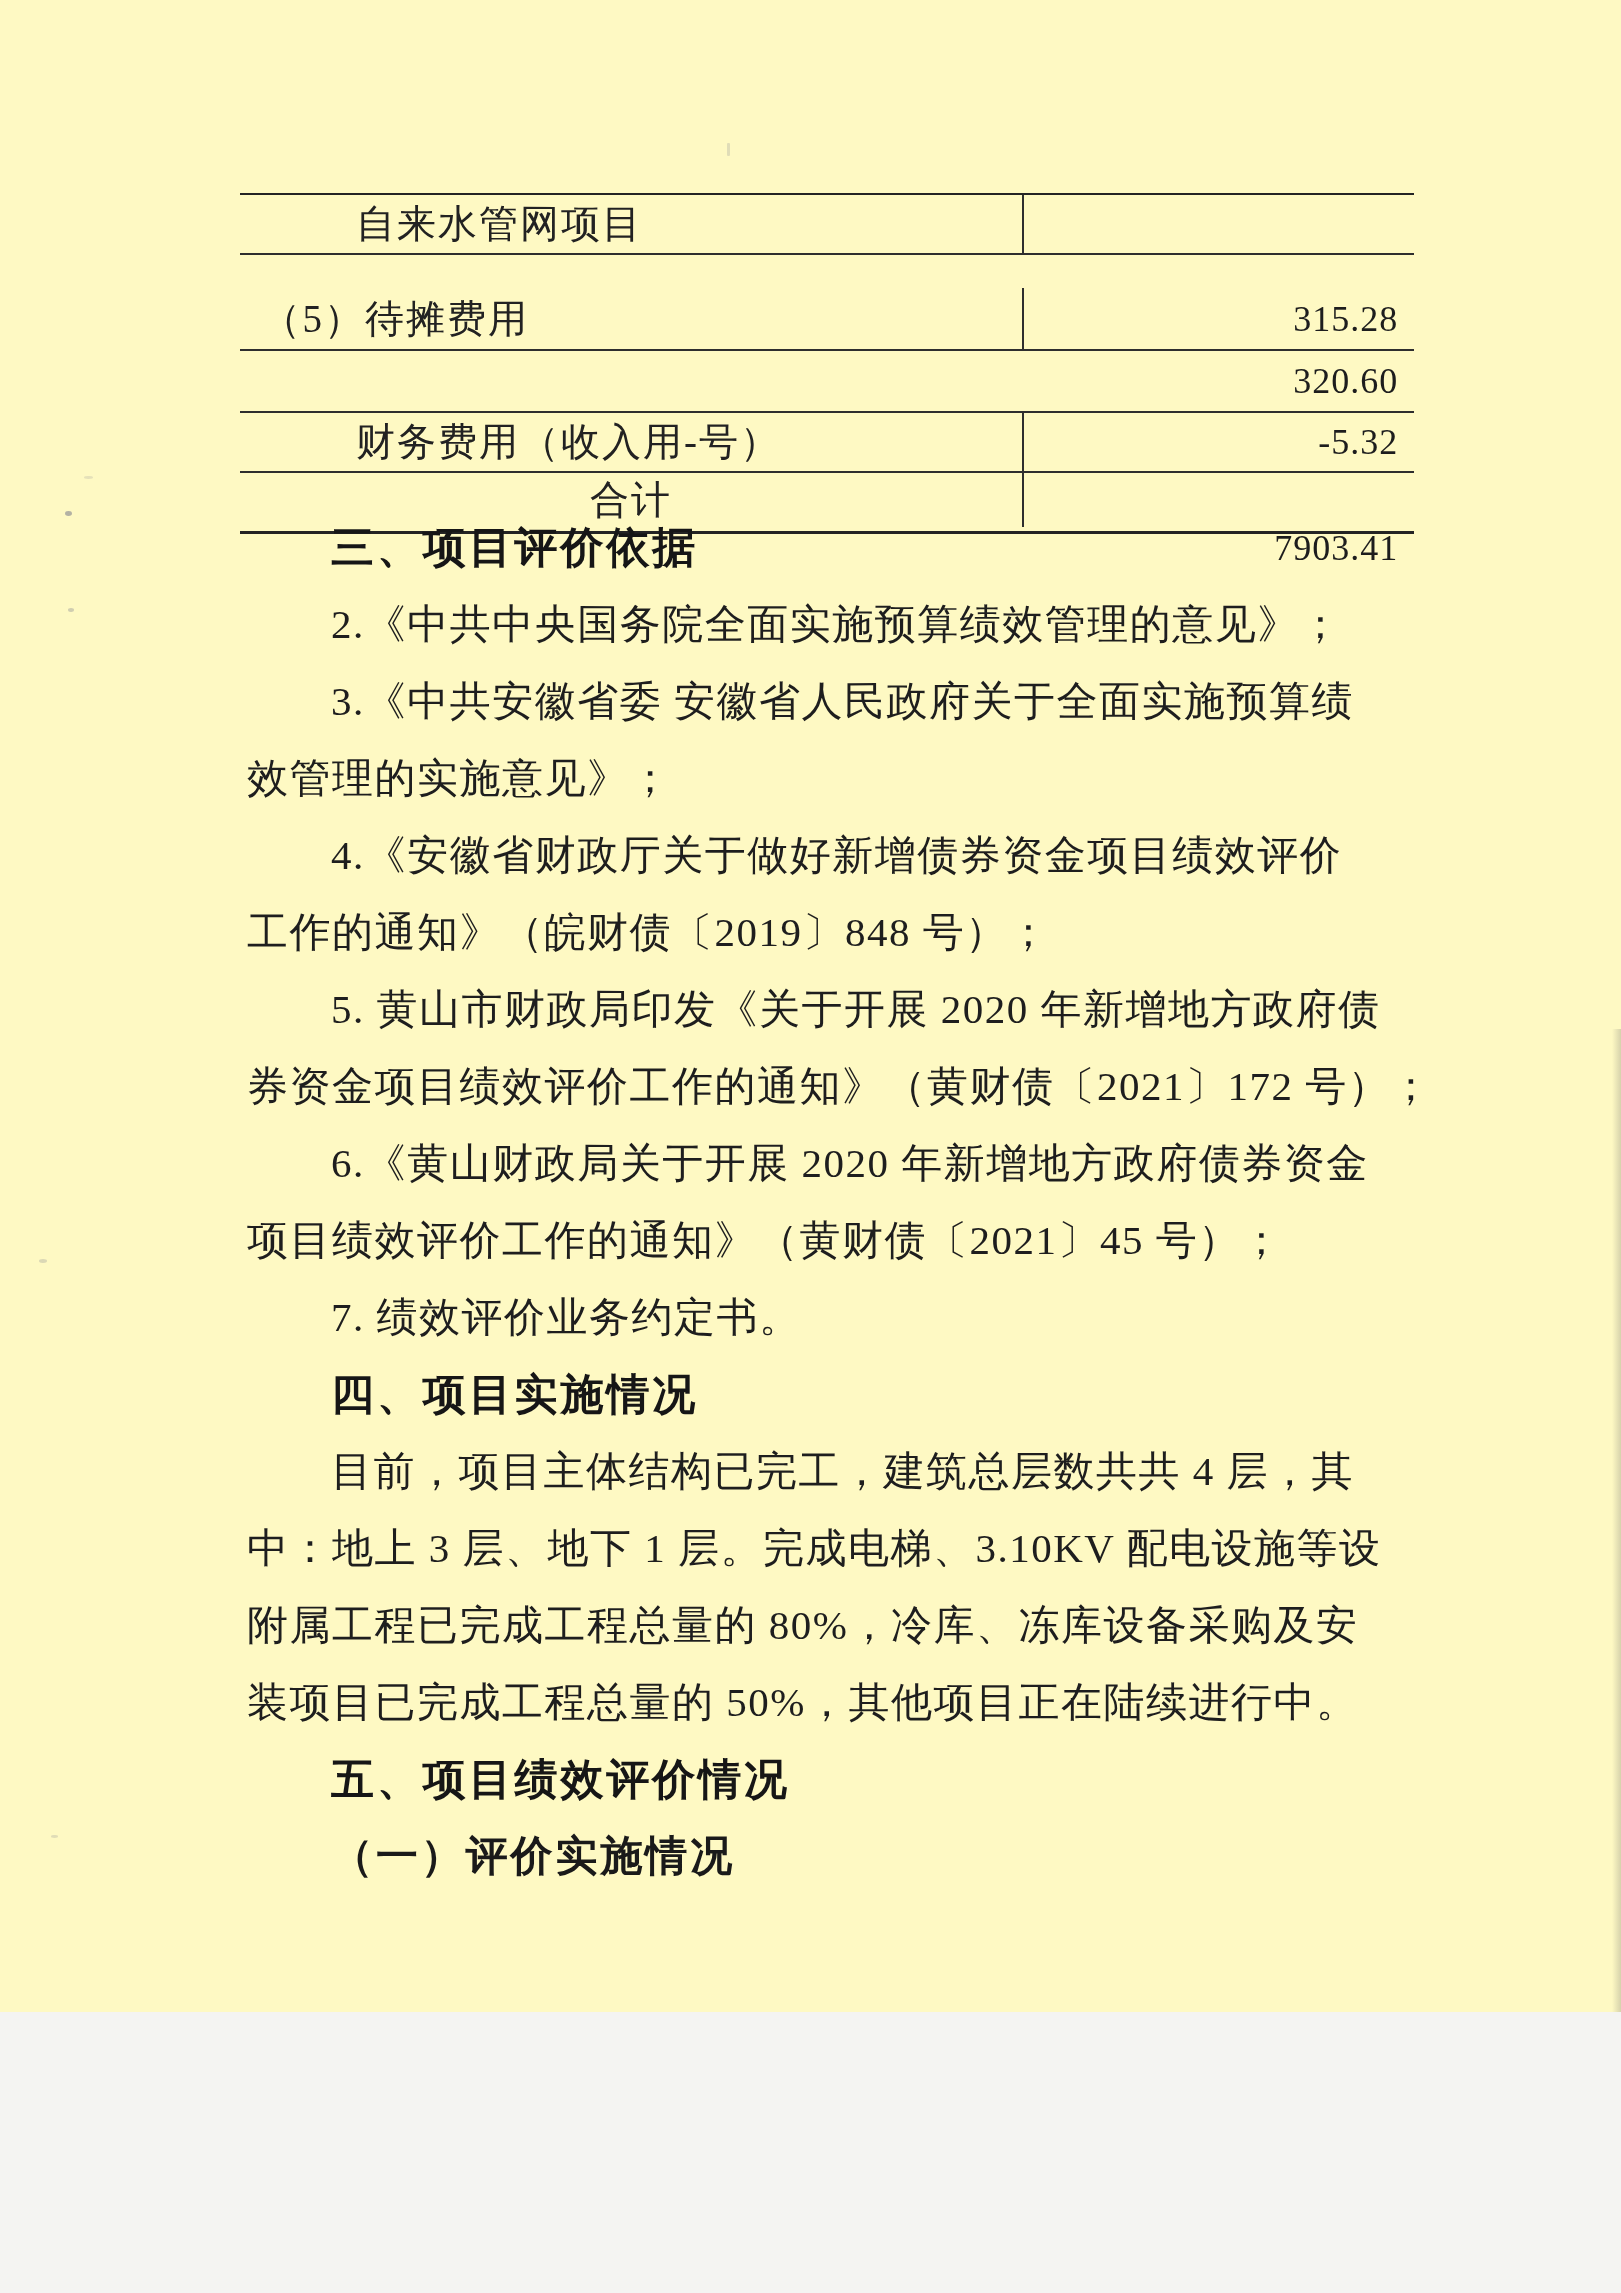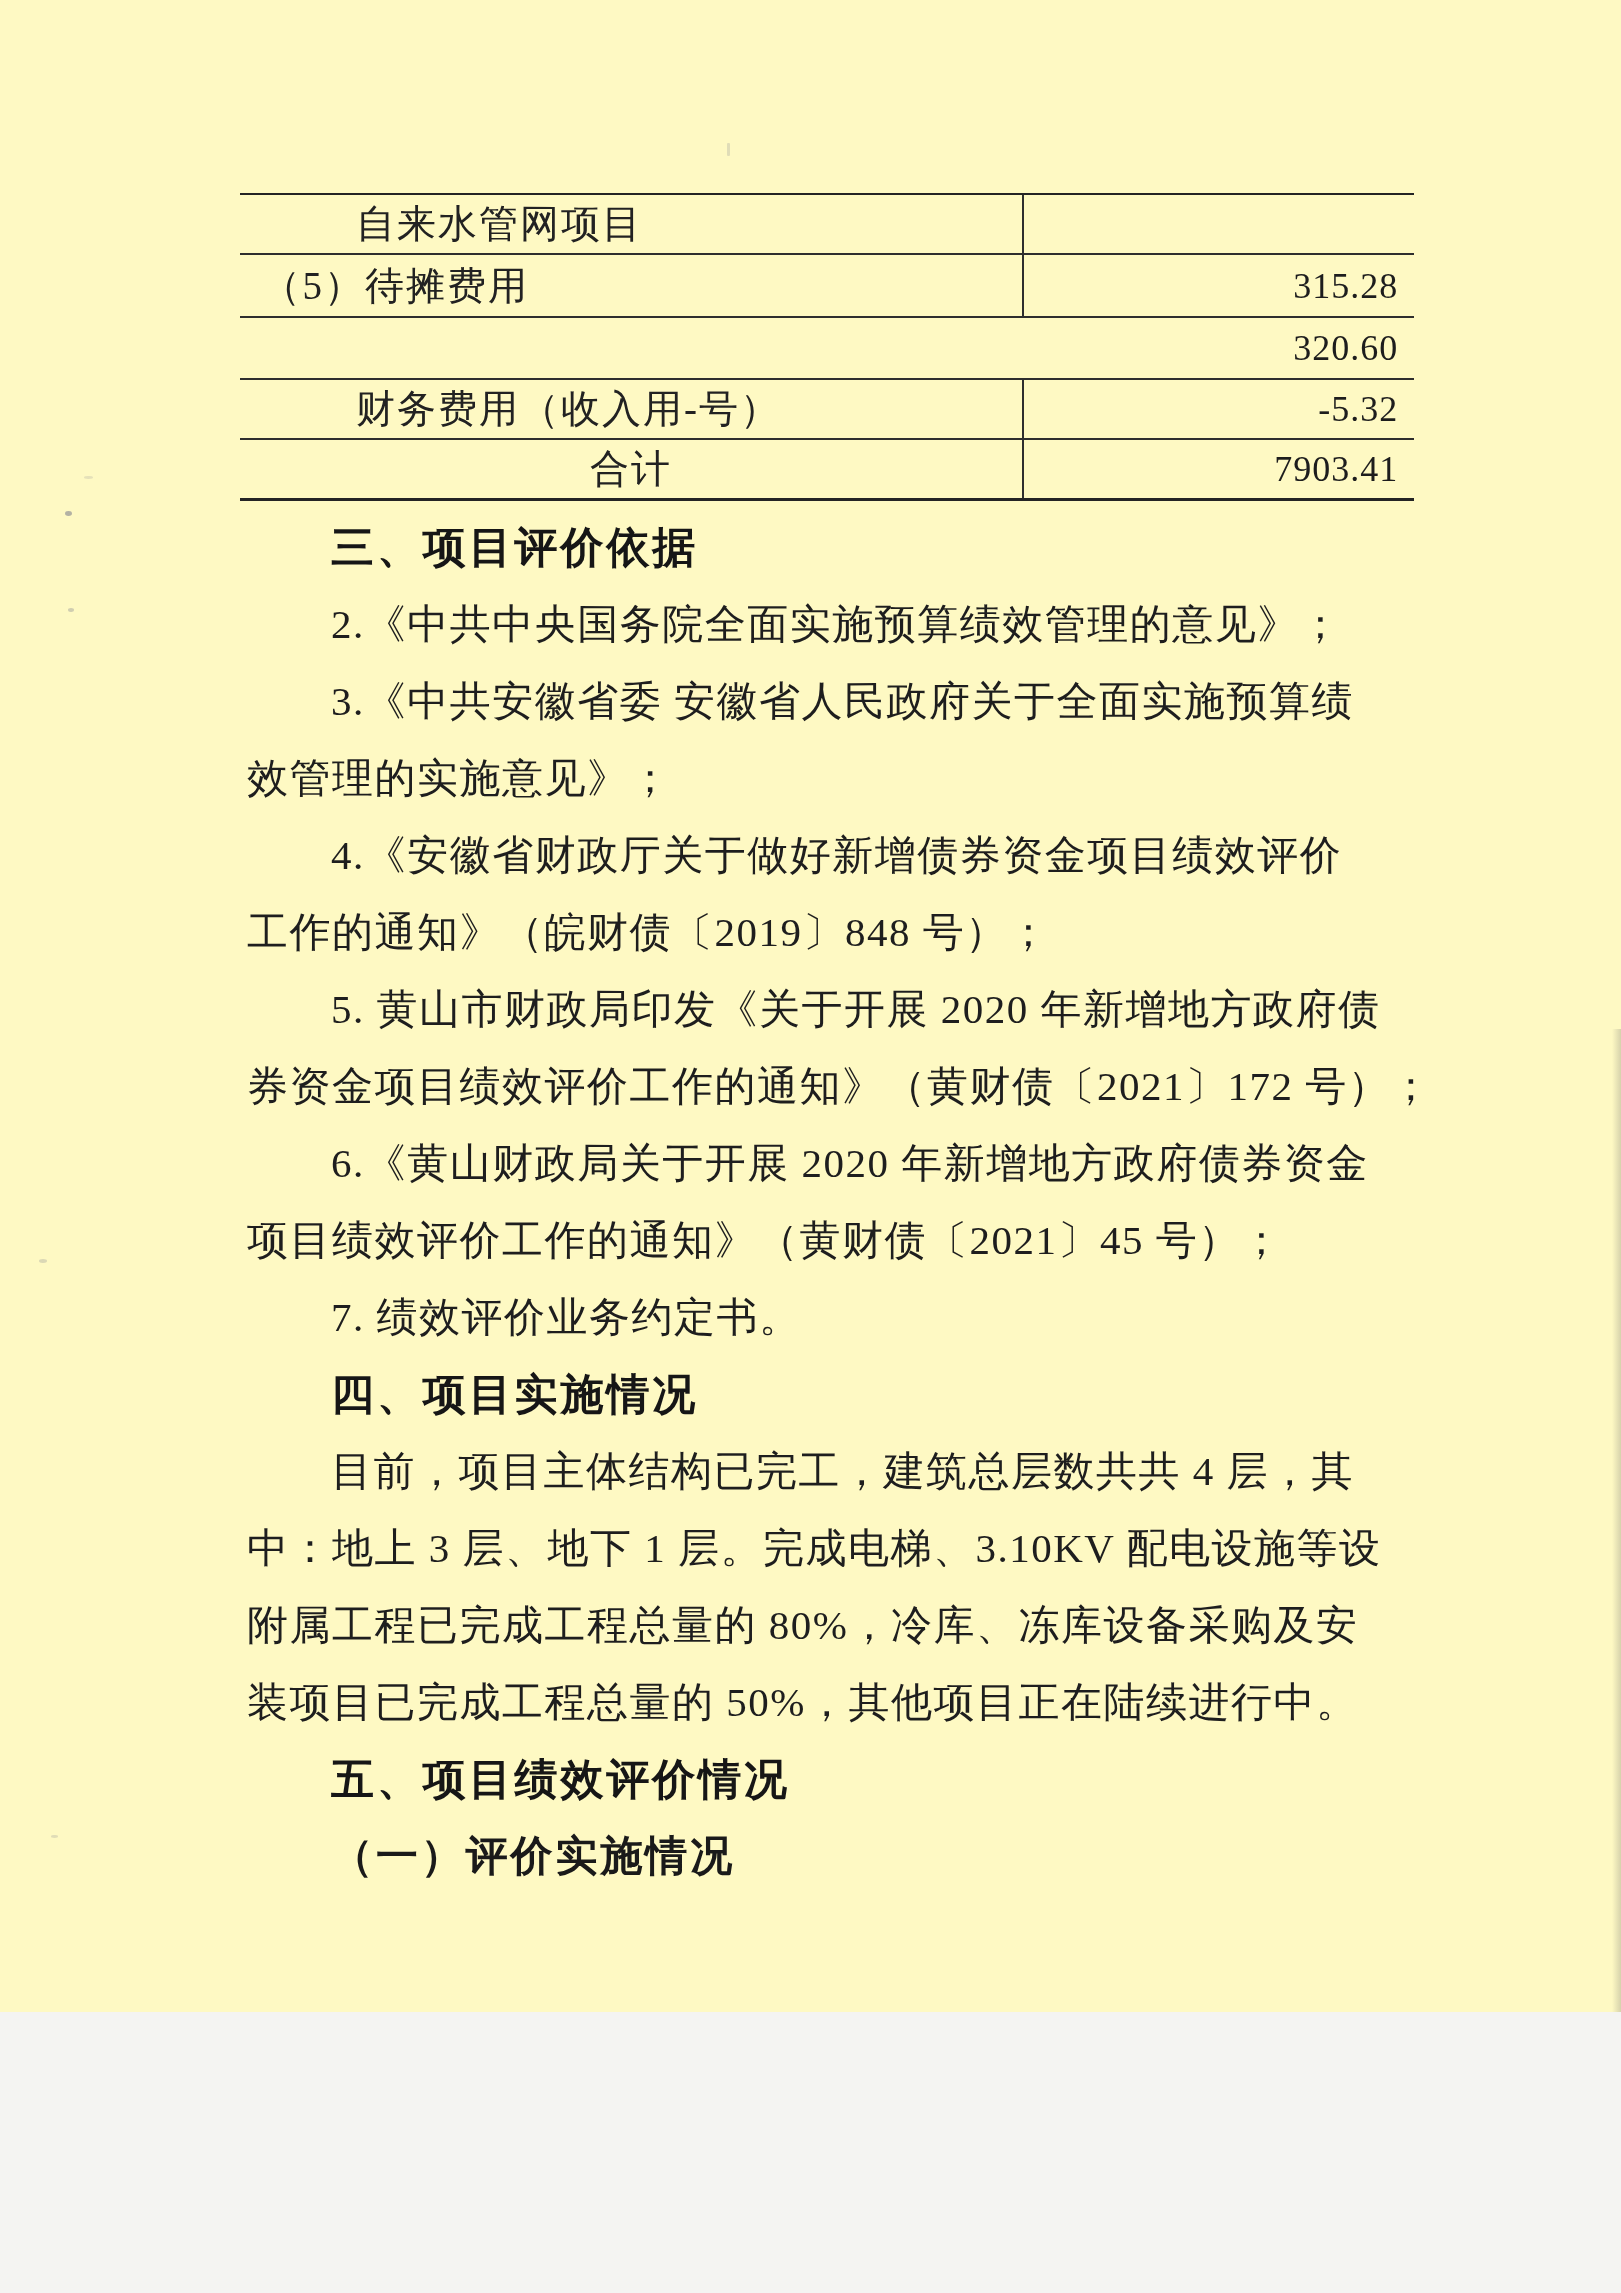--- a/index.html
+++ b/index.html
@@ -15,24 +15,24 @@
 
   
   .cost-table{
     position:absolute;left:240px;top:193px;width:1174px;
     border-top:2.9px solid #242424;border-bottom:3.9px solid #242424;
     box-sizing:border-box;
   }
   .t-row{display:flex;border-bottom:2px solid #2e2e2e;box-sizing:border-box;}
   .t-row:last-child{border-bottom:none;}
   .t-row:nth-child(1){height:60px;}
-  .t-row:nth-child(2){height:63px;}
+  .t-row:nth-child(2){height:63px;margin-top:33px;}
   .t-row:nth-child(3){height:62px;}
   .t-row:nth-child(4){height:60px;}
-  .t-row:nth-child(5){height:58px;}
+  .t-row:nth-child(5){height:58px;flex-direction:column;}
   .t-cell-label{
     width:784px;flex:none;box-sizing:border-box;
     border-right:2px solid #2e2e2e;
     display:flex;align-items:center;
     font-size:39px;letter-spacing:2px;color:#222;
   }
   .t-cell-value{
     flex:1;display:flex;align-items:center;justify-content:flex-end;
     padding-right:15.7px;font-size:36px;letter-spacing:1px;color:#1d1d1d;
   }

